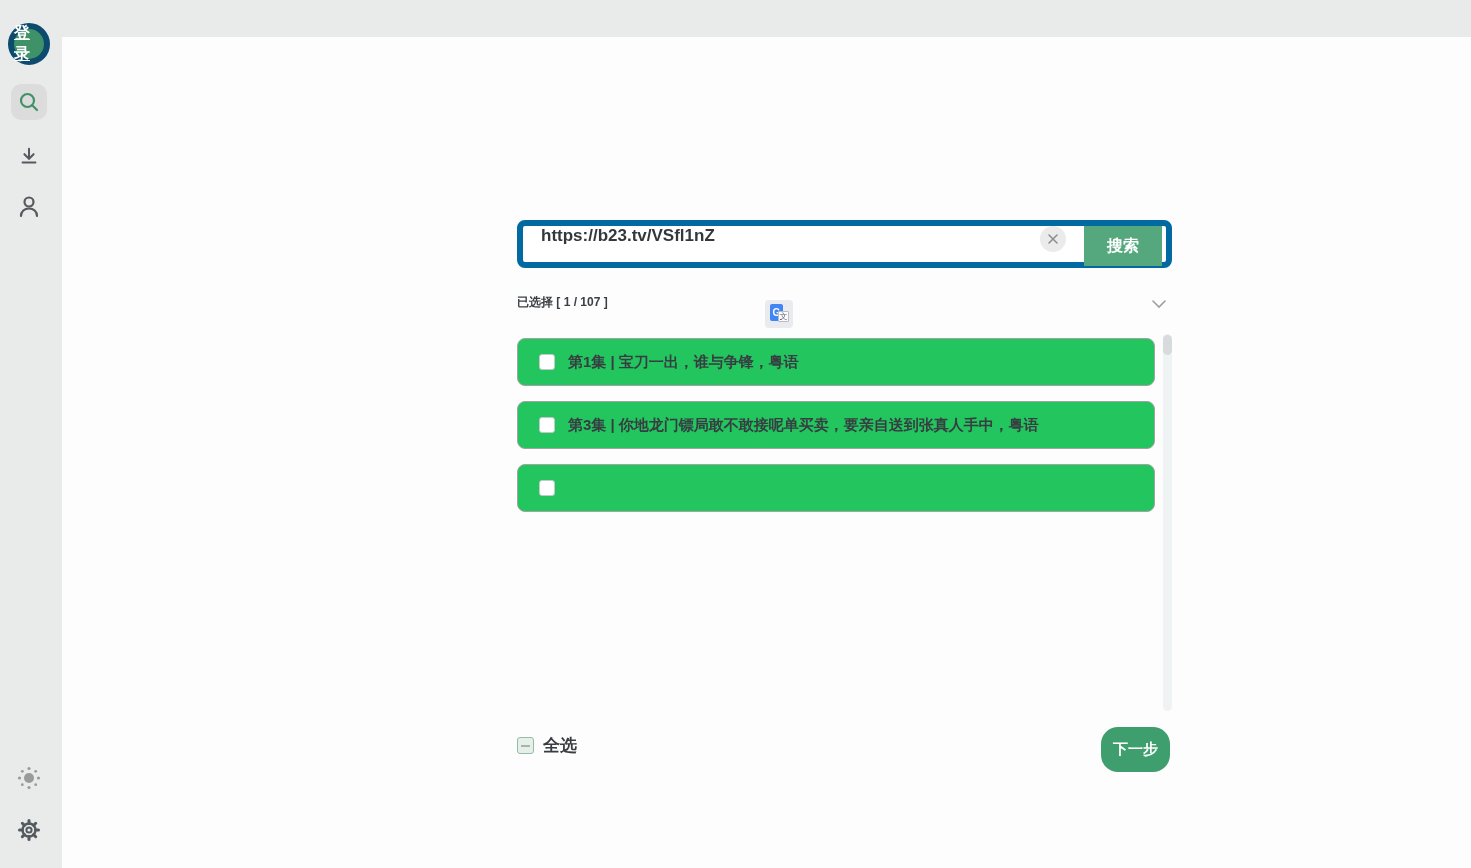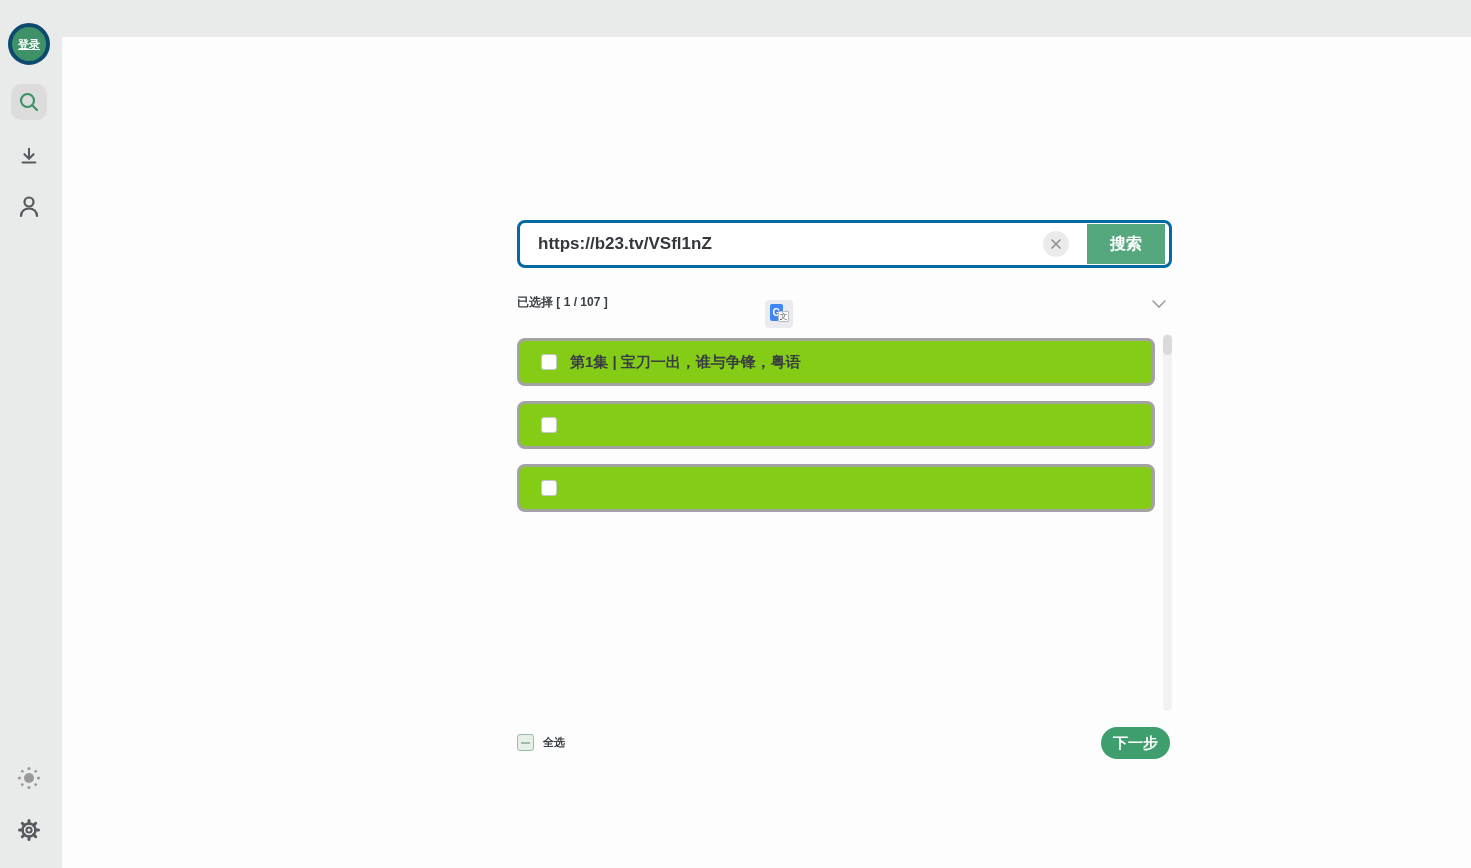--- a/index.html
+++ b/index.html
@@ -13,41 +13,41 @@
   .panel {
     position: absolute;
     left: 62px; top: 37px; right: 0; bottom: 0;
     background: #fdfdfd;
   }
   
   .sidebar { position: absolute; left: 0; top: 0; width: 62px; height: 868px; }
   .login-btn {
     position: absolute; left: 8px; top: 23px;
     width: 42px; height: 42px; border-radius: 50%;
-    background: #3f9268; border: 4px solid #0c4a6e;
-    color: #fff; font-size: 11px; font-weight: bold;
+    background: #3f9268; border: 6px solid #0c4a6e;
+    color: #fff; font-size: 16px; font-weight: bold;
     display: flex; align-items: center; justify-content: center;
     cursor: pointer; letter-spacing: 0; text-decoration: underline;
   }
   .nav-item {
     position: absolute; left: 11px; width: 36px; height: 36px;
     border-radius: 10px; display: flex; align-items: center; justify-content: center;
     cursor: pointer;
   }
   .nav-item.active { background: #dcdcdc; }
   .nav-search { top: 84px; }
   .nav-download { top: 138px; }
   .nav-user { top: 188px; }
   .nav-theme { top: 760px; }
   .nav-settings { top: 812px; }
   
   .search-bar {
     position: absolute; left: 517px; top: 220px; width: 655px; height: 48px;
-    background: #fff; border: 3px solid #0369a1; border-radius: 8px;
-    display: flex; align-items: center; padding: 0 4px 0 18px;
+    background: #fff; border: 6px solid #0369a1; border-radius: 8px;
+    display: flex; align-items: flex-start; padding: 0 4px 0 18px;
   }
   .search-input {
     flex: 1; border: none; outline: none; background: transparent;
     font-family: "Liberation Sans", "DejaVu Sans", sans-serif;
     font-size: 17px; font-weight: bold; color: #33383d;
   }
   .clear-btn {
     width: 26px; height: 26px; border-radius: 50%; background: #ebebeb;
     border: none; display: flex; align-items: center; justify-content: center;
     margin-right: 18px; cursor: pointer; flex: none;
@@ -80,22 +80,22 @@
     background: #fafbfc; border: 1px solid #b9bdc2; border-radius: 1px;
     color: #5f6368; font-size: 8px; line-height: 9px; text-align: center;
   }
   .collapse-btn {
     position: absolute; right: -1px; top: 0; width: 24px; height: 24px;
     background: transparent; border: none; cursor: pointer; padding: 0;
   }
   
   .episode-list { position: absolute; left: 517px; top: 338px; width: 638px; }
   .episode-item {
-    width: 100%; height: 48px; background: #84cc16;
-    border: 3px solid #a3a3a3; border-radius: 8px;
+    width: 100%; height: 48px; background: #22c55e;
+    border: 1px solid #a3a3a3; border-radius: 8px;
     display: flex; align-items: center; padding: 0 16px 0 21px;
     margin-bottom: 15px; cursor: pointer;
   }
   .checkbox {
     width: 16px; height: 16px; background: #fff;
     border: 1px solid #c4c8cb; border-radius: 3px; flex: none; cursor: pointer;
   }
   .episode-title {
     margin-left: 13px; font-size: 15px; font-weight: bold; color: #383d42;
     white-space: nowrap; overflow: hidden;
@@ -115,24 +115,24 @@
   }
   .checkbox-indeterminate {
     width: 17px; height: 17px; border: 1px solid #93bda7; border-radius: 3px;
     background: #e7efe9; position: relative; flex: none;
   }
   .checkbox-indeterminate::after {
     content: ""; position: absolute; left: 3px; top: 7px; width: 9px; height: 2px;
     background: #9fb8aa;
   }
   .select-all-label {
-    margin-left: 9px; font-size: 11px; font-weight: bold; color: #383d42;
+    margin-left: 9px; font-size: 17px; font-weight: bold; color: #383d42;
   }
   .next-btn {
-    position: absolute; right: 2px; top: 1px; width: 69px; height: 32px;
+    position: absolute; right: 2px; top: 1px; width: 69px; height: 45px;
     border: none; border-radius: 17px; background: #3f9e6e;
     color: #fff; font-size: 15px; font-weight: bold; cursor: pointer;
     font-family: "Liberation Sans", "DejaVu Sans", sans-serif;
   }
   svg { display: block; }
 </style>
 </head>
 <body>
 
 <div class="sidebar">
@@ -234,20 +234,21 @@
 
 <div class="episode-list" id="episode-list">
   <div class="episode-item">
     <span class="checkbox"></span>
     <span class="episode-title">第1集 | 宝刀一出，谁与争锋，粤语</span>
   </div>
 
 
   <div class="episode-item">
     <span class="checkbox"></span>
+    <span class="episode-title">第3集 | 你地龙门镖局敢不敢接呢单买卖，要亲自送到张真人手中，粤语</span>
   </div>
 
   <div class="episode-item">
     <span class="checkbox"></span>
   </div>
 
 
 </div>
 
 <div class="scrollbar-track">

